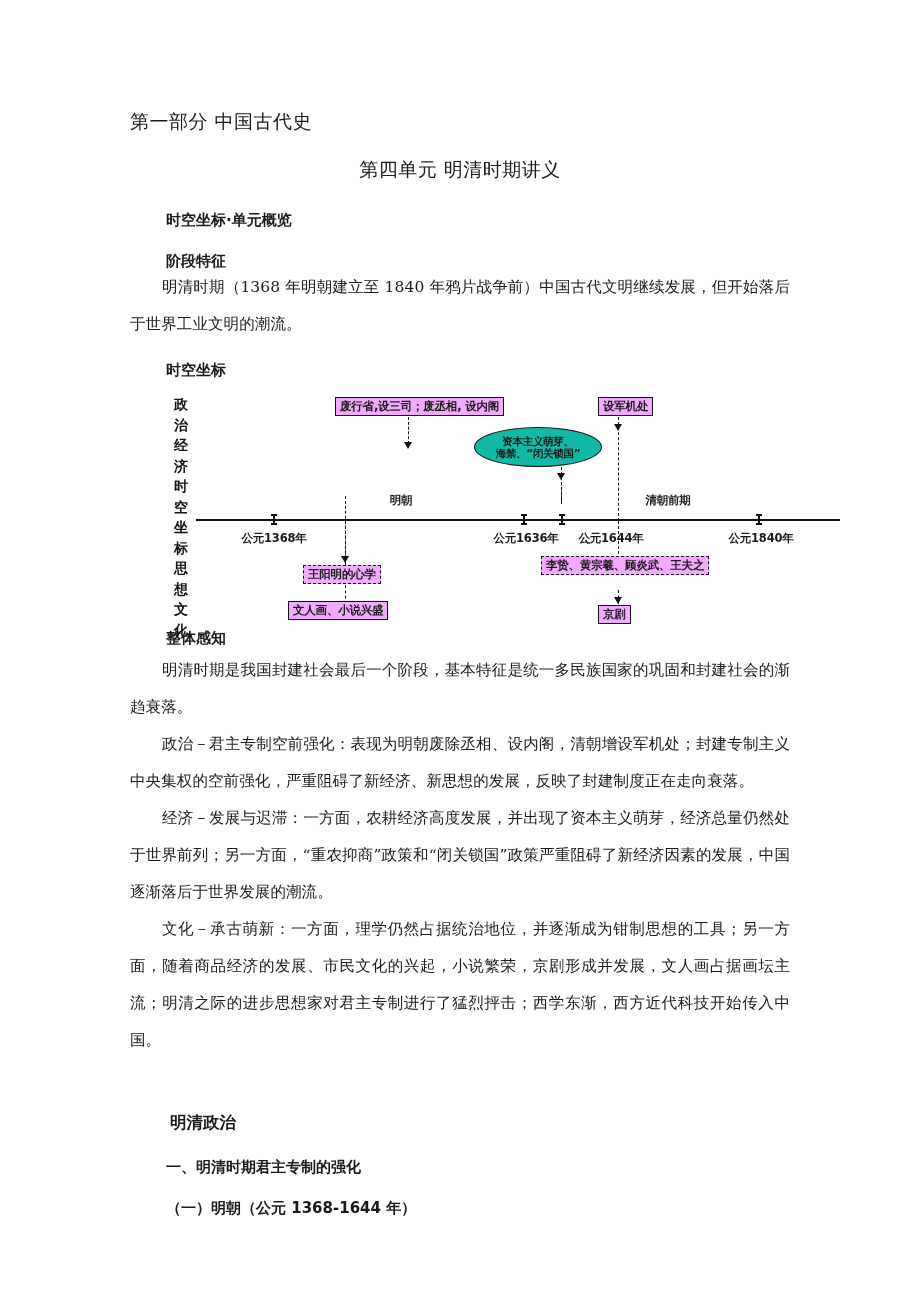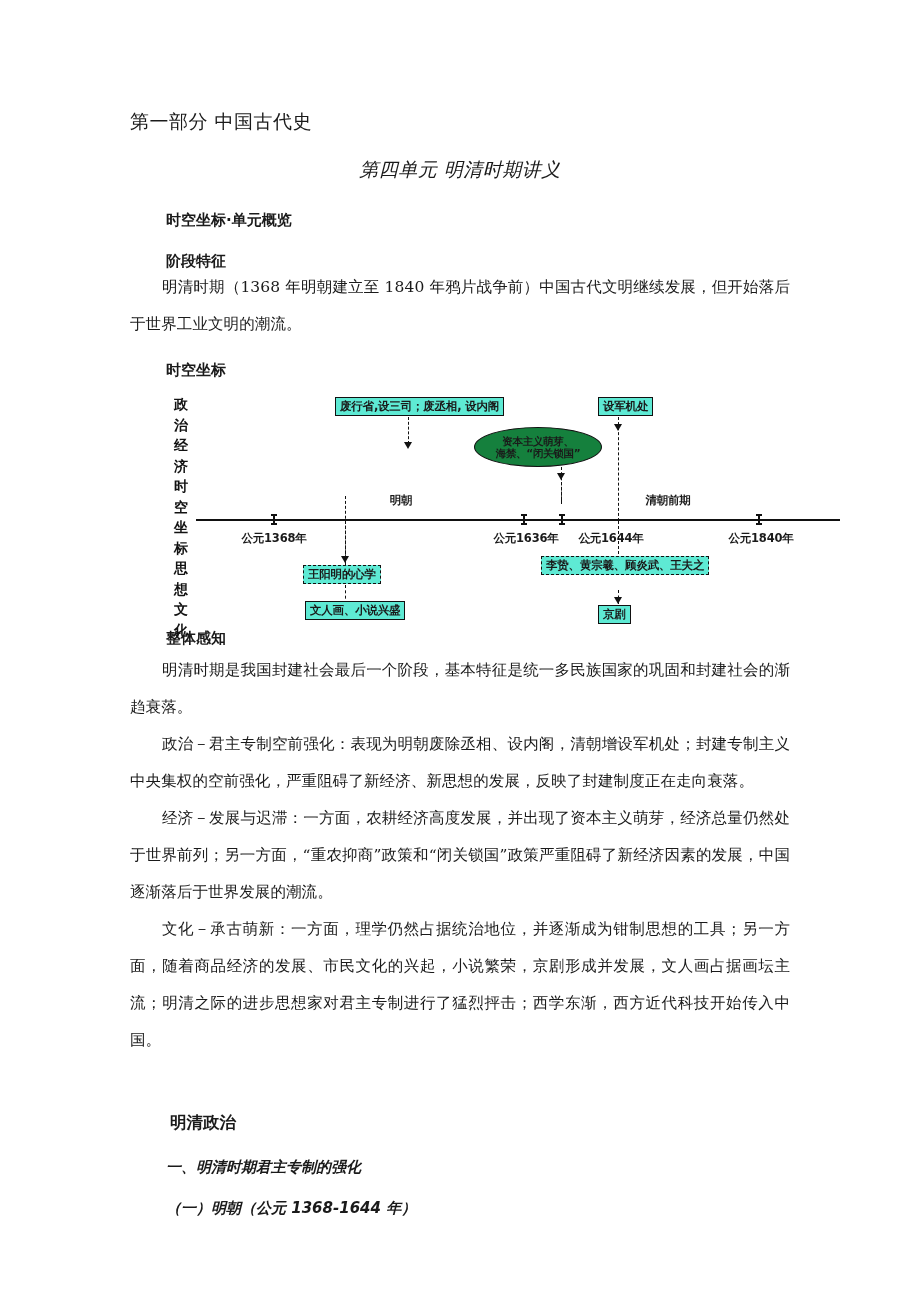--- a/index.html
+++ b/index.html
@@ -37,21 +37,20 @@
     line-height: 1.0;
   }
   .doc-subtitle {
     text-align: center;
     font-size: 19px;
     font-weight: 400;
     letter-spacing: 0.5px;
     margin: 0;
     padding-top: 29px;
     line-height: 1.0;
-    font-style: italic;
   }
   .h-bold {
     font-family: "DejaVu Sans", "Liberation Sans", sans-serif;
     font-weight: bold;
     font-size: 15px;
     margin: 0;
     padding-left: 36px;
     line-height: 1.0;
   }
   .h-bold.m1 { padding-top: 34px; }
@@ -159,33 +158,33 @@
     border-right: 4px solid transparent;
     border-top: 7px solid #111;
   }
   .tbox {
     position: absolute;
     border: 1.5px solid #111;
     font-size: 11.5px;
     font-weight: bold;
     padding: 1px 4px 2px 4px;
     white-space: nowrap;
-    background: #5eead4;
+    background: #f0abfc;
     line-height: 14px;
     letter-spacing: -0.2px;
   }
   .tbox.dashed { border: 1.5px dashed #111; }
   .oval {
     position: absolute;
     border: 1.8px solid #111;
     border-radius: 50%;
     font-size: 10.5px;
     font-weight: bold;
     text-align: center;
-    background: #15803d;
+    background: #14b8a6;
     line-height: 12.5px;
     letter-spacing: -0.3px;
     display: flex;
     flex-direction: column;
     align-items: center;
     justify-content: center;
     padding: 0 4px;
   }
   .dot {
     position: absolute;
@@ -203,21 +202,20 @@
     margin: 0;
     line-height: 1.0;
   }
   .sec-sub {
     font-family: "DejaVu Sans", "Liberation Sans", sans-serif;
     font-weight: bold;
     font-size: 15px;
     padding-left: 36px;
     margin: 0;
     line-height: 1.0;
-    font-style: italic;
   }
 </style>
 </head>
 <body>
 
 <div class="page">
   <div class="content">
 
     <h1 class="doc-title">第一部分 中国古代史</h1>
     <h2 class="doc-subtitle">第四单元  明清时期讲义</h2>
@@ -279,21 +277,21 @@
       <div class="arrow-down" style="left:409px; top:83px;"></div>
 
       <div class="tbox" style="left:450px; top:7px;text-align:center;">设军机处</div>
       <div class="vline" style="left:470px; top:27px; height:104px;"></div>
       <div class="arrow-down" style="left:466px; top:34px;"></div>
 
       <div class="vline" style="left:197px; top:131px; height:44px;"></div>
       <div class="arrow-down" style="left:193px; top:166px;"></div>
       <div class="tbox dashed" style="left:155px; top:175px;">王阳明的心学</div>
       <div class="vline" style="left:197px; top:195px; height:19px;"></div>
-      <div class="tbox" style="left:157px; top:211px;">文人画、小说兴盛</div>
+      <div class="tbox" style="left:140px; top:211px;">文人画、小说兴盛</div>
 
       <div class="vline" style="left:470px; top:179px; height:0px;"></div>
       <div class="arrow-down" style="left:466px; top:172px;"></div>
       <div class="tbox dashed" style="left:393px; top:166px;">李贽、黄宗羲、顾炎武、王夫之</div>
       <div class="vline" style="left:470px; top:200px; height:14px;"></div>
       <div class="arrow-down" style="left:466px; top:207px;"></div>
       <div class="tbox" style="left:450px; top:215px;">京剧</div>
     </div>
 
     <div class="h-bold" style="padding-top:26px;">整体感知</div>

